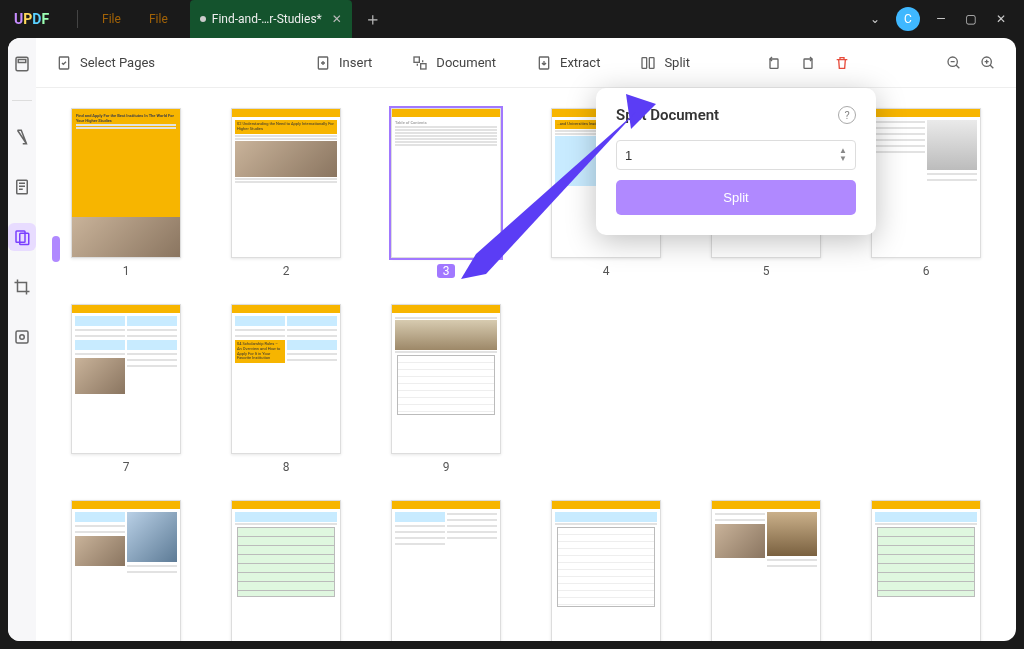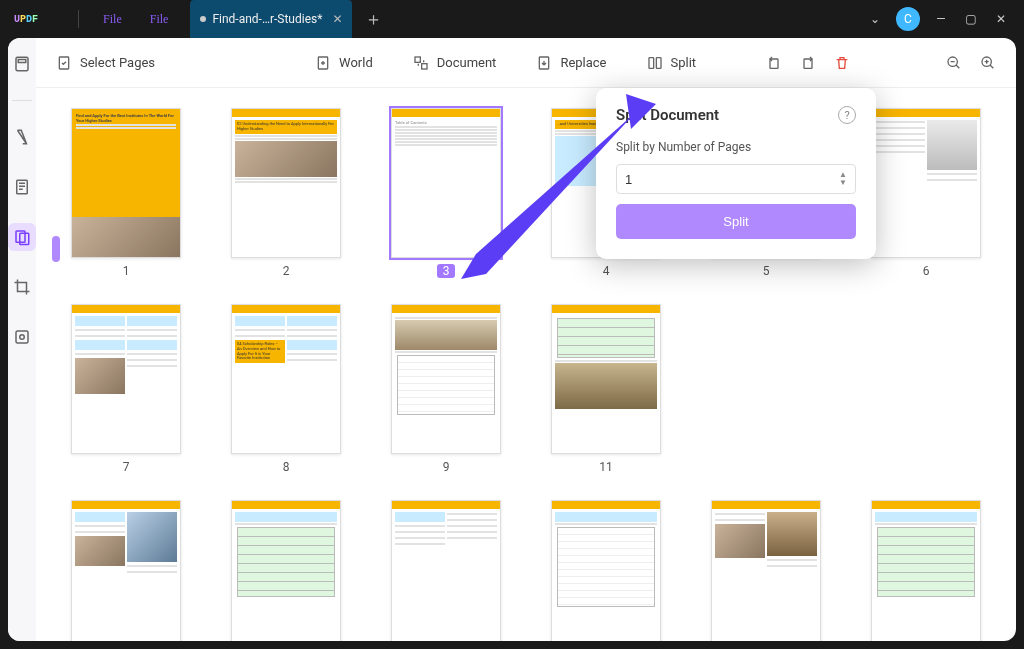--- a/index.html
+++ b/index.html
@@ -1,27 +1,27 @@
 <!DOCTYPE html>
 <html><head>
 <meta charset="utf-8">
 <style>
   * { box-sizing: border-box; margin: 0; padding: 0; }
   body { font-family: -apple-system, BlinkMacSystemFont, "Segoe UI", Roboto, sans-serif; background: #1a1a1a; width: 1024px; height: 649px; overflow: hidden; }
   
   
   .titlebar { height: 38px; background: #1a1a1a; display: flex; align-items: center; padding: 0 8px; color: #ddd; font-size: 12px; }
-  .logo { font-weight: bold; font-size: 10px; margin-right: 30px; margin-left: 6px; font-family: Liberation Mono, monospace; }
+  .logo { font-weight: bold; font-size: 14px; margin-right: 18px; margin-left: 6px; }
   .logo .u { color: #c78cff; }
   .logo .p { color: #ffd95a; }
   .logo .d { color: #5ad1ff; }
   .logo .f { color: #9cffb3; }
   .titlebar .sep { width: 1px; height: 18px; background: #444; margin: 0 10px; }
-  .menu-item { padding: 0 14px; color: #8b5cf6; cursor: pointer; font-family: Liberation Serif, serif; }
-  .tab { display: flex; align-items: center; background: #0c4a6e; padding: 0 10px; height: 38px; margin-left: 8px; border-radius: 4px 4px 0 0; position: relative; }
+  .menu-item { padding: 0 14px; color: #a16207; cursor: pointer; }
+  .tab { display: flex; align-items: center; background: #14532d; padding: 0 10px; height: 38px; margin-left: 8px; border-radius: 4px 4px 0 0; position: relative; }
   .tab-dot { width: 6px; height: 6px; border-radius: 50%; background: #ccc; margin-right: 6px; }
   .tab-title { color: #eee; font-size: 12px; margin-right: 10px; }
   .tab-close { color: #bbb; font-size: 12px; cursor: pointer; }
   .add-tab { color: #bbb; font-size: 18px; margin-left: 12px; cursor: pointer; }
   .titlebar .spacer { flex: 1; }
   .sysicon { width: 30px; text-align: center; color: #ccc; cursor: pointer; }
   .avatar { width: 24px; height: 24px; border-radius: 50%; background: #3fb8ff; color: #fff; display: flex; align-items: center; justify-content: center; font-size: 12px; margin: 0 6px; }
   .chev-down { color: #ccc; margin-right: 10px; }
 
   
@@ -156,36 +156,36 @@
             <polyline points="9 12 11 14 15 10"></polyline>
           </svg>
         <span>Select Pages</span>
       </div>
       <div class="tb-item" style="margin-left:120px">
         <svg class="tb-icon" width="16" height="16" viewBox="0 0 24 24" fill="none" stroke="currentColor" stroke-width="2">
             <rect x="5" y="3" width="14" height="18" rx="1"></rect>
             <line x1="12" y1="9" x2="12" y2="15"></line>
             <line x1="9" y1="12" x2="15" y2="12"></line>
           </svg>
-        <span>World</span>
+        <span>Insert</span>
       </div>
       <div class="tb-item">
         <svg class="tb-icon" width="16" height="16" viewBox="0 0 24 24" fill="none" stroke="currentColor" stroke-width="2">
             <rect x="3" y="3" width="8" height="8"></rect>
             <rect x="13" y="13" width="8" height="8"></rect>
             <path d="M8 13v3M16 11V8"></path>
           </svg>
         <span>Document</span>
       </div>
       <div class="tb-item">
         <svg class="tb-icon" width="16" height="16" viewBox="0 0 24 24" fill="none" stroke="currentColor" stroke-width="2">
             <rect x="5" y="3" width="14" height="18" rx="1"></rect>
             <path d="M12 9v6m0 0l-3-3m3 3l3-3"></path>
           </svg>
-        <span>Replace</span>
+        <span>Extract</span>
       </div>
       <div class="tb-item">
         <svg class="tb-icon" width="16" height="16" viewBox="0 0 24 24" fill="none" stroke="currentColor" stroke-width="2">
             <rect x="3" y="4" width="7" height="16" rx="1"></rect>
             <rect x="14" y="4" width="7" height="16" rx="1"></rect>
           </svg>
         <span>Split</span>
       </div>
       <div class="tb-right">
         <svg class="tb-icon" width="16" height="16" viewBox="0 0 24 24" fill="none" stroke="currentColor" stroke-width="2">
@@ -350,31 +350,20 @@
               <div class="topbar"></div>
               <div class="body">
                 <div class="line"></div>
                 <div class="img" style="height:30px;background:linear-gradient(#d7cbb0,#9d8868)"></div>
                 <div class="line"></div>
                 <div class="tablebox"></div>
               </div>
             </div>
           <span class="page-num">9</span>
         </div>
-        <div class="thumb-col">
-          <div class="thumb">
-              <div class="topbar"></div>
-              <div class="body">
-                <div class="tablebox g" style="height:40px"></div>
-                <div class="line"></div>
-                <div class="img" style="height:46px;background:linear-gradient(#c7b58e,#7d6a46)"></div>
-              </div>
-            </div>
-          <span class="page-num">11</span>
-        </div>
       </div>
 
       <div class="thumb-row">
         <div class="thumb-col">
           <div class="thumb">
               <div class="topbar"></div>
               <div class="split-body">
                 <div class="col">
                   <div class="cblock"></div>
                   <div class="line"></div>
@@ -458,21 +447,20 @@
             </div>
         </div>
       </div>
     </div>
 
     <div class="dialog">
       <div class="dialog-header">
         <span class="dialog-title">Split Document</span>
         <span class="help-icon">?</span>
       </div>
-      <div class="dlg-label">Split by Number of Pages</div>
       <div class="dlg-input-wrap">
         <input class="dlg-input" value="1" style="">
         <span class="dlg-spin">
             <span>▲</span>
             <span>▼</span>
           </span>
       </div>
       <button class="dlg-btn">Split</button>
     </div>
 

